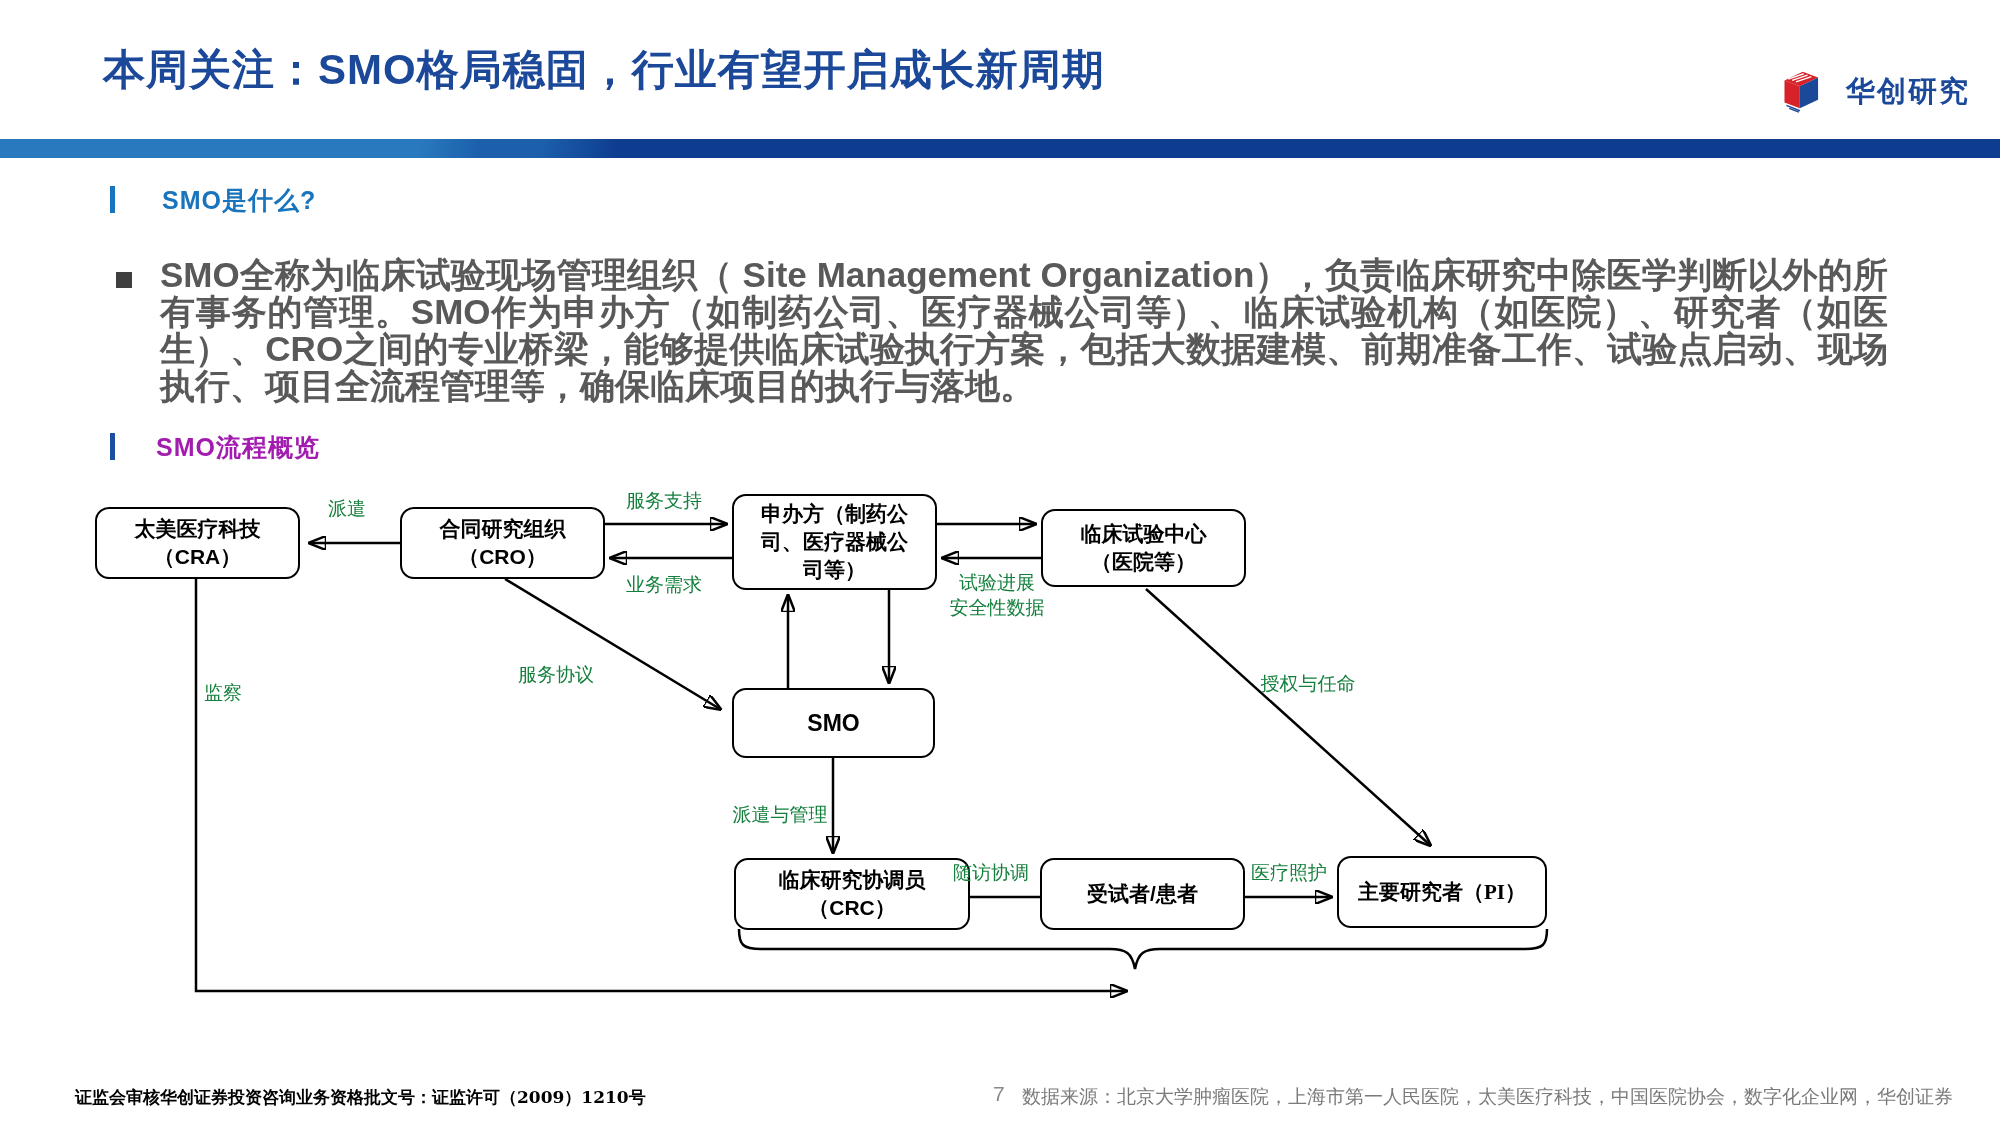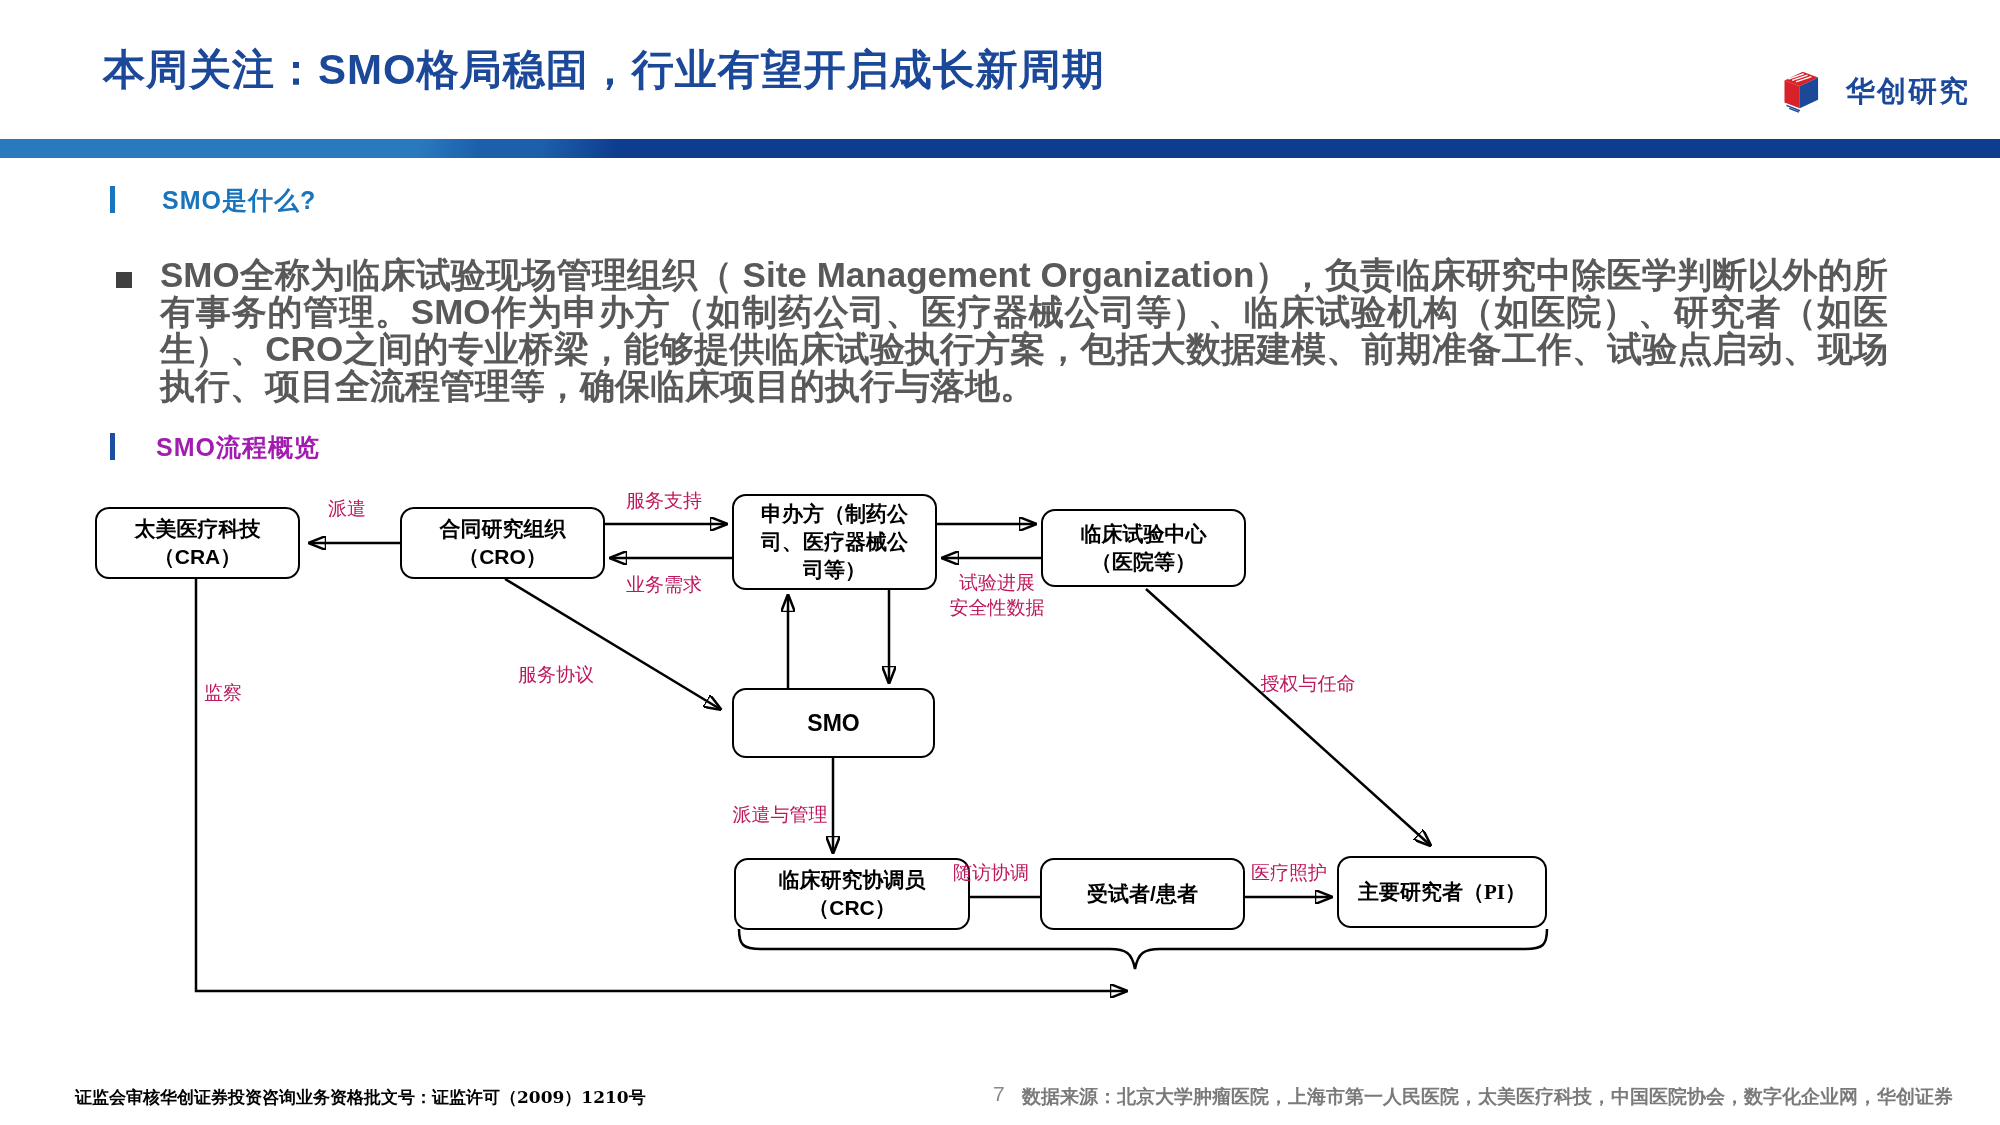--- a/index.html
+++ b/index.html
@@ -29,33 +29,33 @@
     font-weight:700;color:#595959;text-align:justify;
   }
   
   .node{
     position:absolute;border:2.5px solid #000;border-radius:14px;background:#fff;
     display:flex;align-items:center;justify-content:center;text-align:center;
     font-weight:800;font-size:21px;line-height:28px;color:#000;white-space:pre-line;
     box-sizing:border-box;
   }
   .elabel{
-    position:absolute;font-family:"DejaVu Serif", serif;font-size:19px;color:#be185d;
+    position:absolute;font-family:"DejaVu Serif", serif;font-size:19px;color:#15803d;
     white-space:pre-line;line-height:25px;
   }
   .elabel.ctr{transform:translateX(-50%);text-align:center;}
   svg.overlay{position:absolute;left:0;top:0;pointer-events:none;}
   svg.overlay path, svg.overlay line{stroke:#000;stroke-width:2.5;fill:none;}
   
   .foot-license{
     left:75px;top:1086px;font-family:"DejaVu Serif", serif;font-weight:700;
     font-size:17px;color:#000;white-space:nowrap;
   }
   .foot-page{left:993px;top:1082px;font-size:21px;color:#8a8a8a;}
-  .foot-source{left:1022px;top:1084px;font-size:19px;color:#7a7a7a;white-space:nowrap;font-weight:bold;}
+  .foot-source{left:1022px;top:1084px;font-size:19px;color:#7a7a7a;white-space:nowrap;}
 </style>
 </head>
 <body>
 
 <div class="abs title">本周关注：SMO格局稳固，行业有望开启成长新周期</div>
 
 <div class="abs logo">
   <svg width="48" height="48" viewBox="0 0 50 50">
     <polygon points="13,13 32,4 48,10 29,19" fill="#D8222A"></polygon>
     <line x1="17" y1="11.5" x2="33" y2="6" stroke="#fff" stroke-width="1.4"></line>

